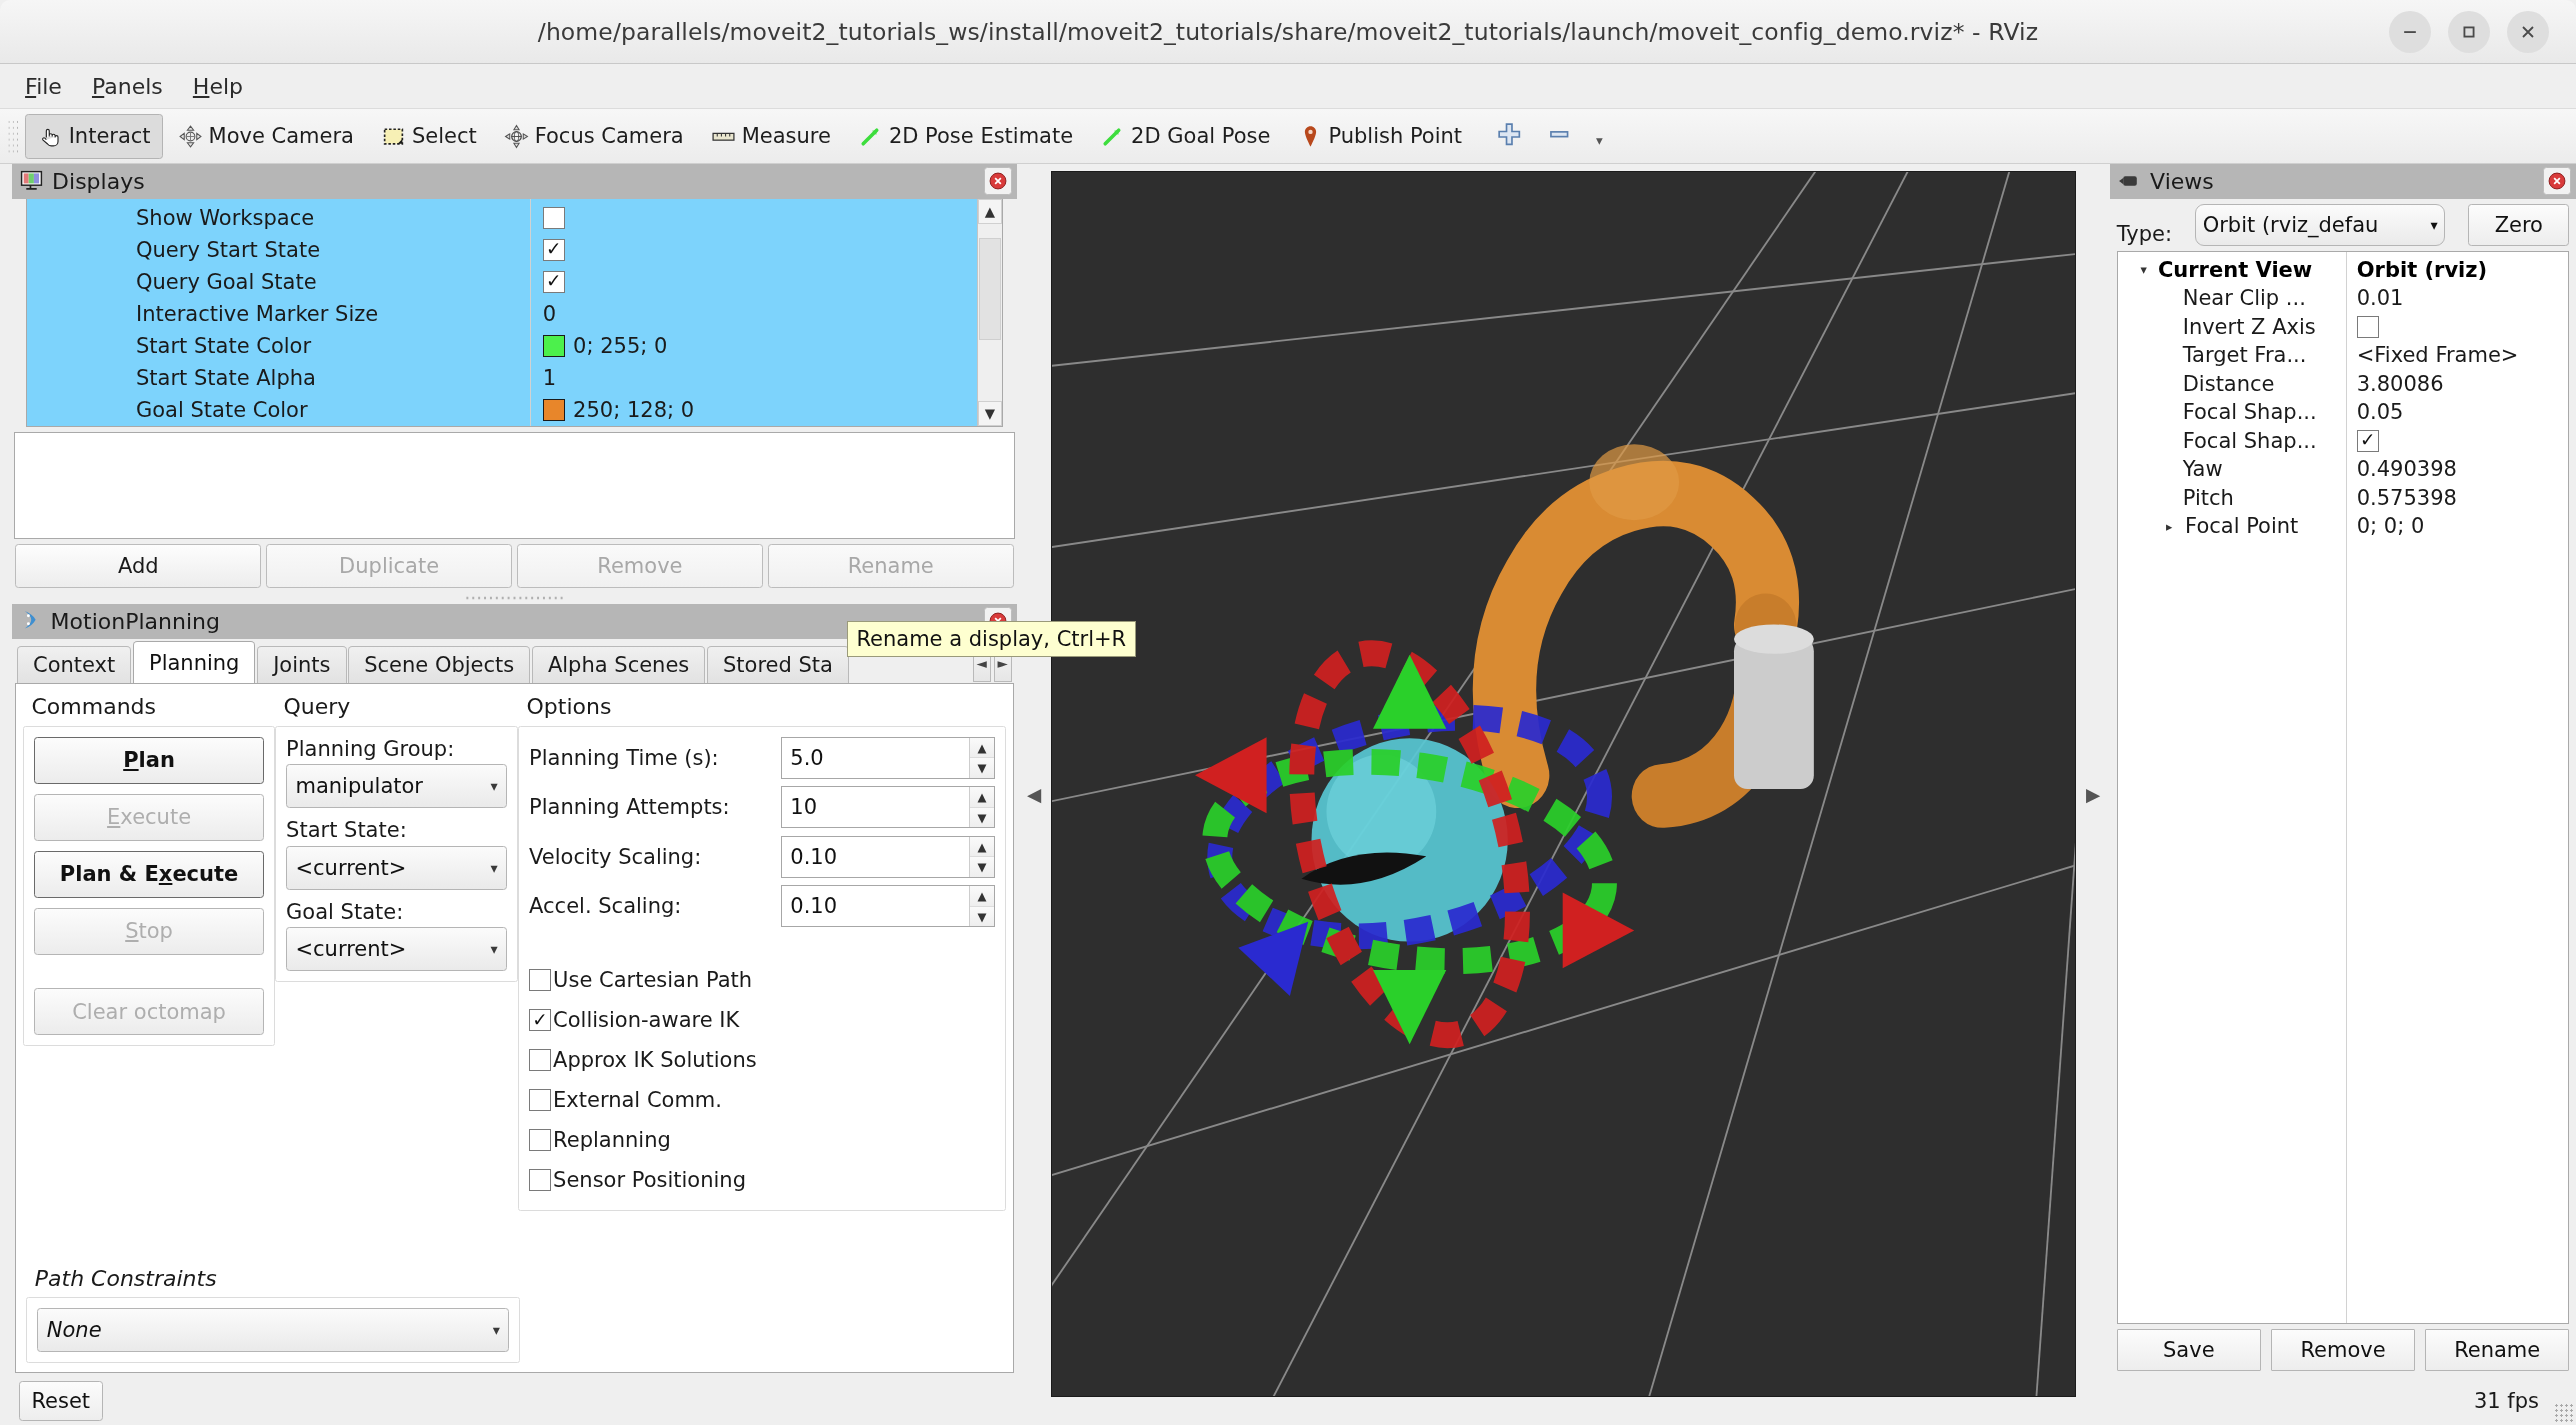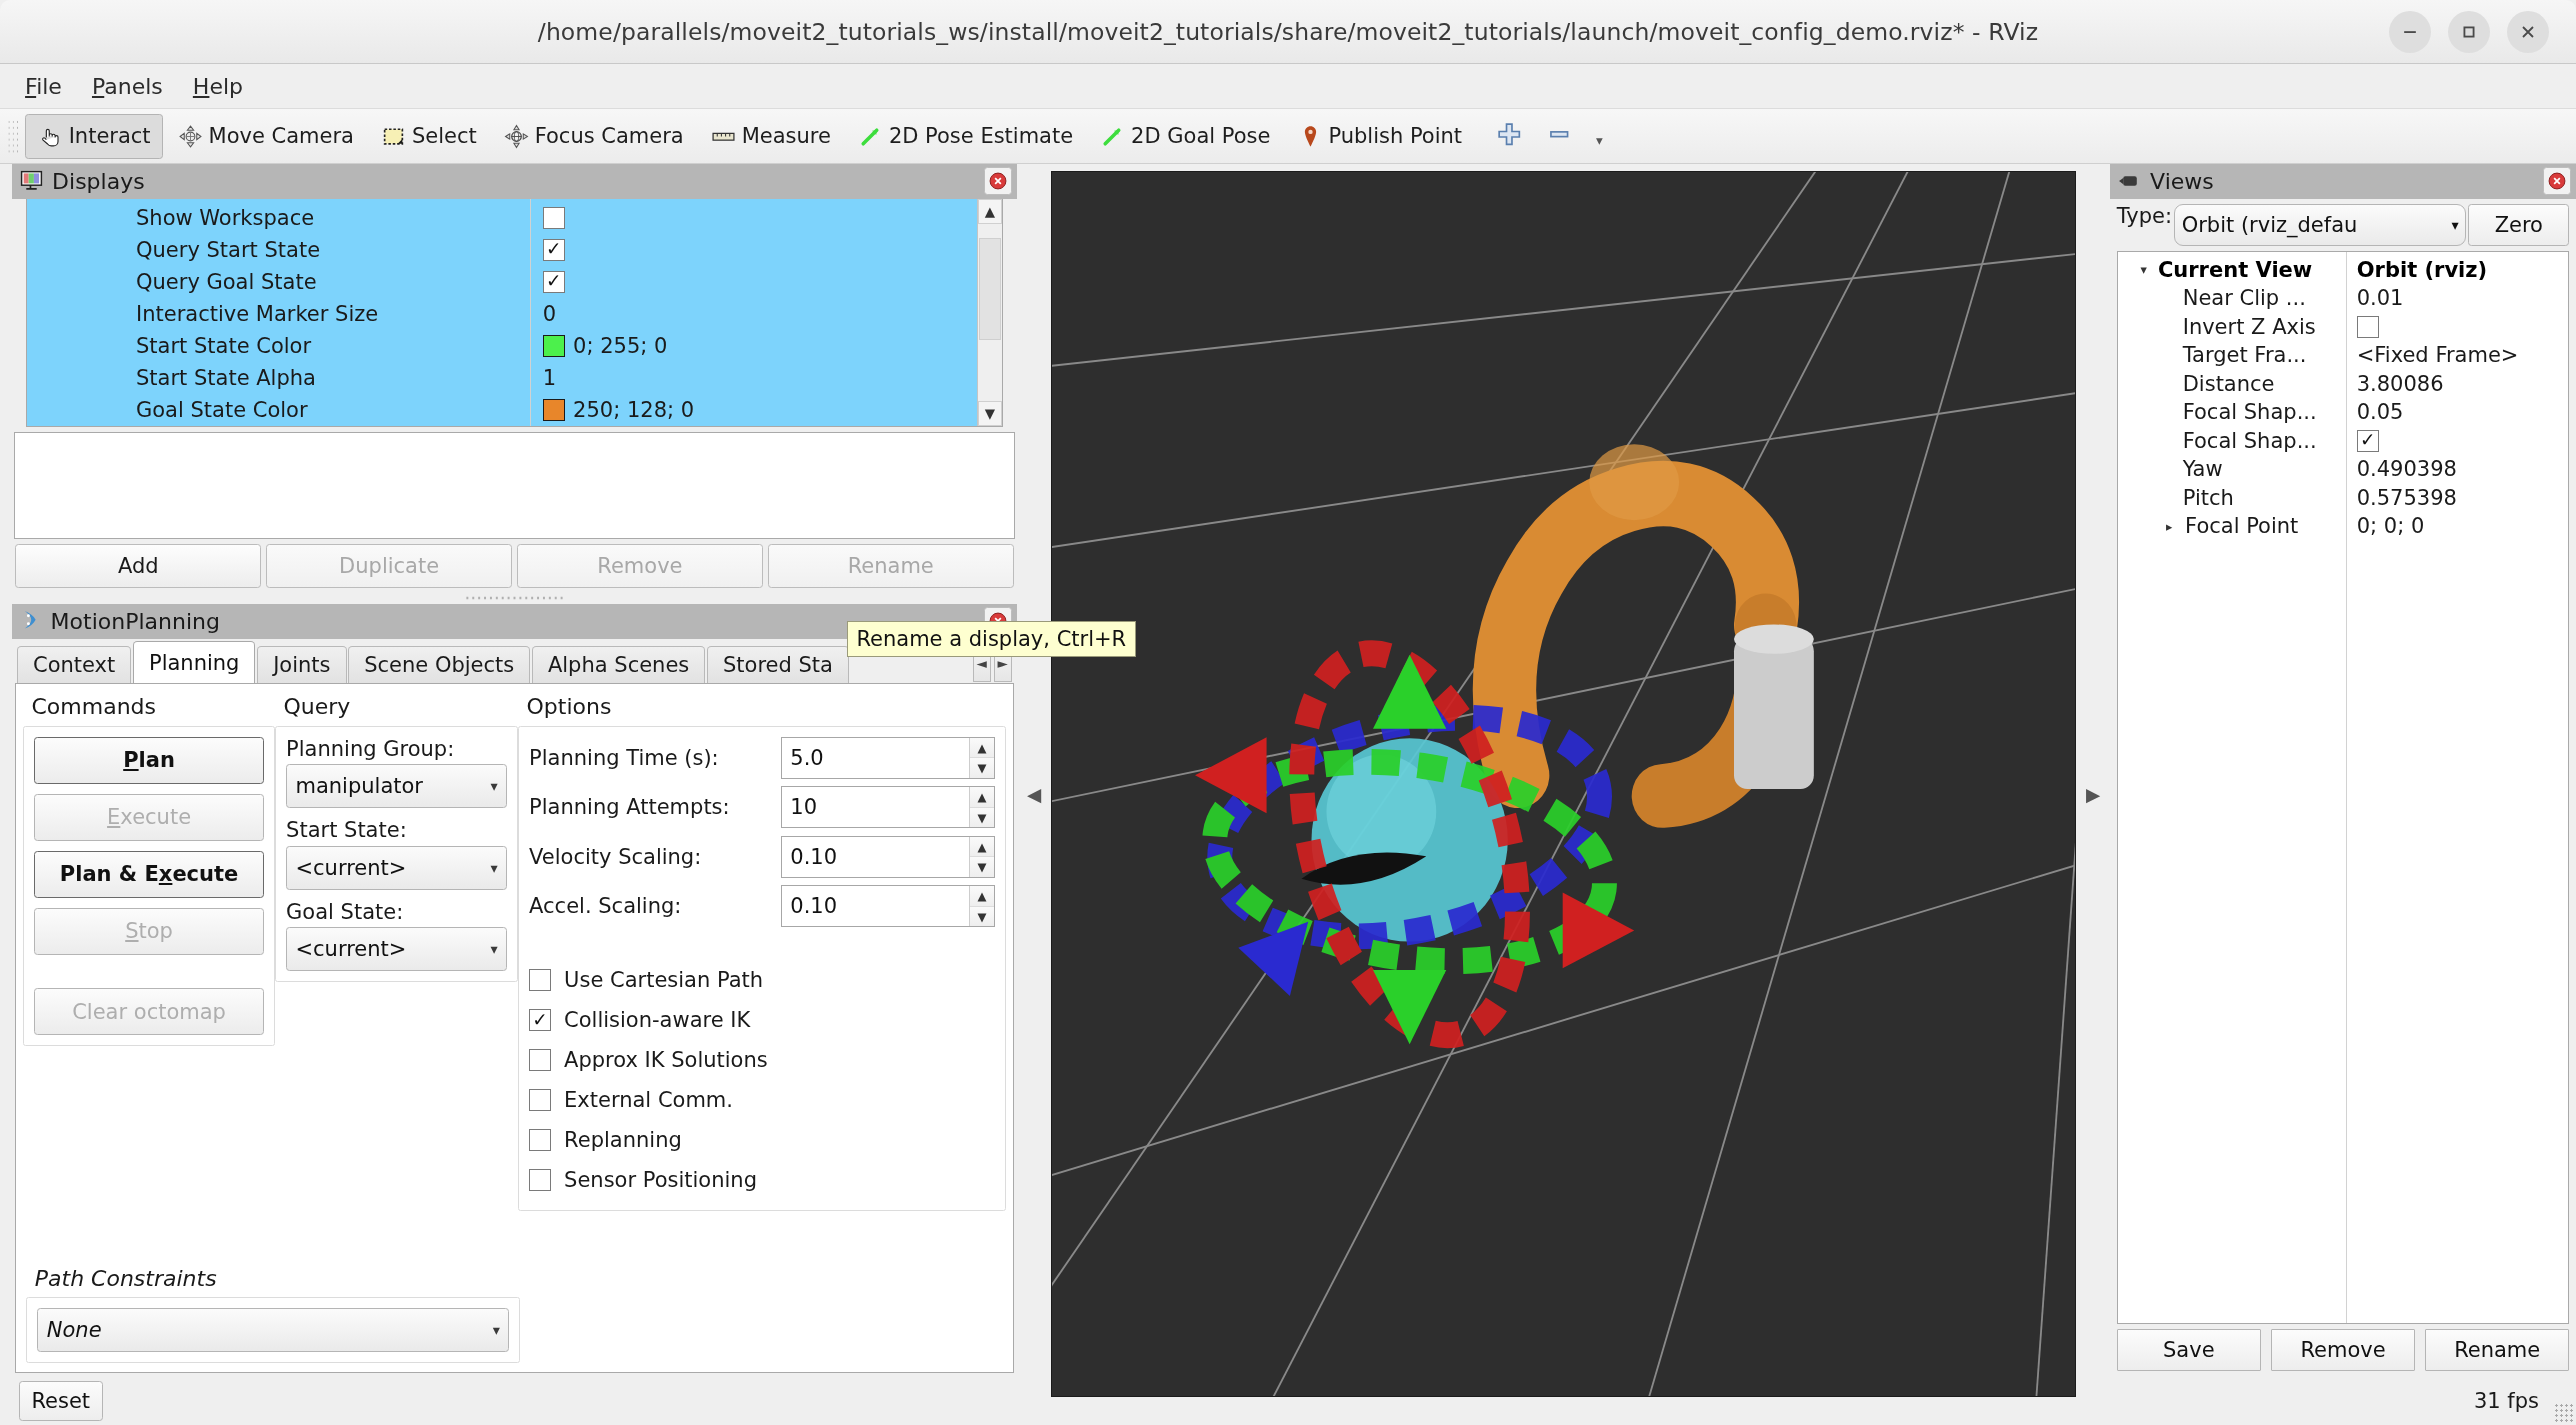--- a/index.html
+++ b/index.html
@@ -167,21 +167,21 @@
           display: flex; align-items: stretch; margin-left: auto; }
   .spin .val { flex: 1 1 auto; display: flex; align-items: center; padding-left: 8.4px;
                font-size: 21px; color: #111; }
   .spin .arrows { flex: 0 0 25px; display: flex; flex-direction: column;
                   border-left: 0.8px solid #cdcdcd; }
   .spin .arrows div { flex: 1 1 0; display: flex; align-items: center;
                       justify-content: center; font-size: 11.7px; color: #333;
                       background: linear-gradient(#fafafa,#eee); }
   .spin .arrows div + div { border-top: 0.8px solid #dcdcdc; }
 
-  .check-row { display: flex; align-items: center; gap: 13px; height: 40px; }
+  .check-row { display: flex; align-items: center; gap: 2px; height: 40px; }
   .check-row .lbl { font-size: 21px; color: #1a1a1a; }
   .pc-box { border: 0.8px solid #dcdcdc; border-radius: 2.5px; padding: 10px; }
 
   .reset-row { flex: 0 0 49px; display: flex; align-items: center; padding-left: 6.7px; }
   .reset-btn { height: 40px; padding: 0 11.7px; font-size: 21px; color: #111;
                background: linear-gradient(#fcfcfc,#ededed); border: 0.8px solid #b5b5b5;
                border-radius: 3.4px; display: flex; align-items: center; }
 
   
   .centercol { flex: 1 1 auto; display: flex; flex-direction: column; min-width: 0;
@@ -189,21 +189,21 @@
   .view-area { flex: 1 1 auto; display: flex; align-items: stretch; min-height: 0; }
   .collapse-handle { flex: 0 0 34px; display: flex; align-items: center;
                      justify-content: center; color: #555; font-size: 18.5px; }
   .viewport { flex: 1 1 auto; background: #2e2e2e; position: relative; overflow: hidden;
               margin: 6.7px 0 28.5px 0; border: 0.8px solid #1b1b1b; }
   .viewport svg { position: absolute; inset: 0; width: 100%; height: 100%; }
 
   
   .rightcol { width: 466px; flex: 0 0 466px; display: flex; flex-direction: column;
               background: #efefef; min-height: 0; }
-  .type-row { flex: 0 0 50px; display: flex; align-items: flex-start; gap: 2px;
+  .type-row { flex: 0 0 50px; display: flex; align-items: flex-end; gap: 23px;
               padding: 5px 6.7px; }
   .type-row .lbl { font-size: 21px; color: #1a1a1a; }
   .type-combo { flex: 1 1 auto; height: 42px; background: linear-gradient(#fbfbfb,#eaeaea);
                 border: 0.8px solid #b5b5b5; border-radius: 9px; display: flex;
                 align-items: center; padding: 0 6.7px; font-size: 21px; color: #111;
                 overflow: hidden; white-space: nowrap; }
   .type-combo .caret { margin-left: auto; font-size: 14.3px; padding-left: 5px; }
   .zero-btn { flex: 0 0 101px; height: 42px; font-size: 21px; color: #111;
               background: linear-gradient(#fcfcfc,#ededed); border: 0.8px solid #b5b5b5;
               border-radius: 3.4px; display: flex; align-items: center; justify-content: center; }

